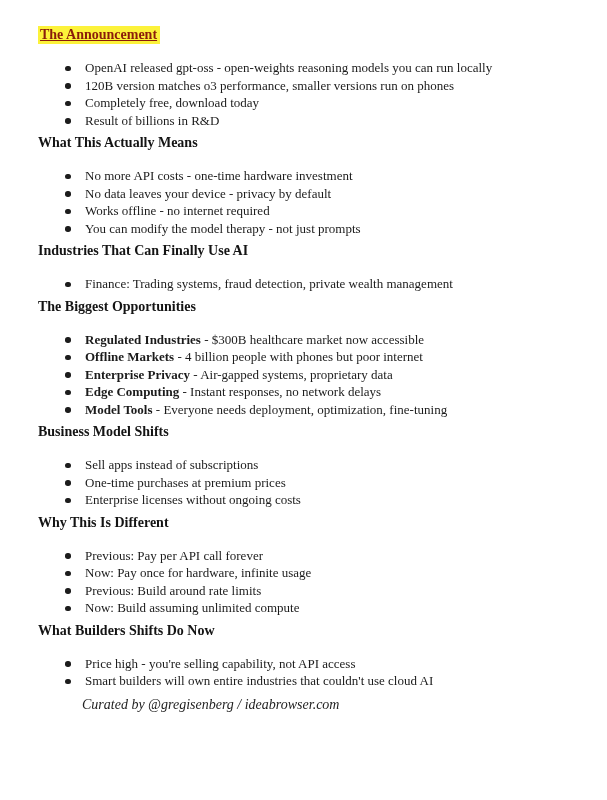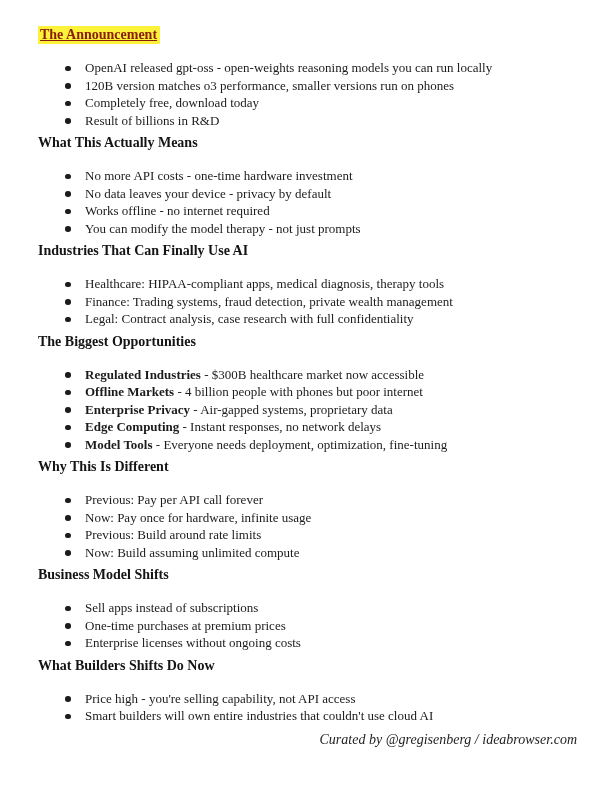--- a/index.html
+++ b/index.html
@@ -54,21 +54,20 @@
   }
   .bold-lead {
     font-weight: bold;
   }
   .footer-credit {
     margin: 7px 0 0 0;
     padding-left: 44px;
     font-size: 14px;
     font-style: italic;
     color: #222222;
-    text-align: right;
   }
 </style>
 </head>
 <body>
 
 <div class="doc">
 
   <section>
     <h2 class="section-heading"><span class="hl">The Announcement</span></h2>
     <ul class="bullet-list">
@@ -85,53 +84,51 @@
       <li>No more API costs - one-time hardware investment</li>
       <li>No data leaves your device - privacy by default</li>
       <li>Works offline - no internet required</li>
       <li>You can modify the model therapy - not just prompts</li>
     </ul>
   </section>
 
   <section>
     <h2 class="section-heading">Industries That Can Finally Use AI</h2>
     <ul class="bullet-list">
-      <li>Healthcare: HIPAA-compliant apps, medical diagnosis, therapy tools</li>
       <li>Finance: Trading systems, fraud detection, private wealth management</li>
-      <li>Legal: Contract analysis, case research with full confidentiality</li>
     </ul>
   </section>
 
   <section>
     <h2 class="section-heading">The Biggest Opportunities</h2>
     <ul class="bullet-list">
       <li><span class="bold-lead">Regulated Industries</span><span> - $300B healthcare market now accessible</span></li>
       <li><span class="bold-lead">Offline Markets</span><span> - 4 billion people with phones but poor internet</span></li>
       <li><span class="bold-lead">Enterprise Privacy</span><span> - Air-gapped systems, proprietary data</span></li>
       <li><span class="bold-lead">Edge Computing</span><span> - Instant responses, no network delays</span></li>
       <li><span class="bold-lead">Model Tools</span><span> - Everyone needs deployment, optimization, fine-tuning</span></li>
     </ul>
   </section>
 
   <section>
+    <h2 class="section-heading">Business Model Shifts</h2>
+    <ul class="bullet-list">
+      <li>Sell apps instead of subscriptions</li>
+      <li>One-time purchases at premium prices</li>
+      <li>Enterprise licenses without ongoing costs</li>
+    </ul>
+  </section>
+
+  <section>
     <h2 class="section-heading">Why This Is Different</h2>
     <ul class="bullet-list">
       <li>Previous: Pay per API call forever</li>
       <li>Now: Pay once for hardware, infinite usage</li>
       <li>Previous: Build around rate limits</li>
       <li>Now: Build assuming unlimited compute</li>
-    </ul>
-  </section>
-
-  <section>
-    <h2 class="section-heading">Business Model Shifts</h2>
-    <ul class="bullet-list">
-      <li>Sell apps instead of subscriptions</li>
-      <li>One-time purchases at premium prices</li>
-      <li>Enterprise licenses without ongoing costs</li>
     </ul>
   </section>
 
   <section>
     <h2 class="section-heading">What Builders Shifts Do Now</h2>
     <ul class="bullet-list">
       <li>Price high - you're selling capability, not API access</li>
       <li>Smart builders will own entire industries that couldn't use cloud AI</li>
     </ul>
   </section>

